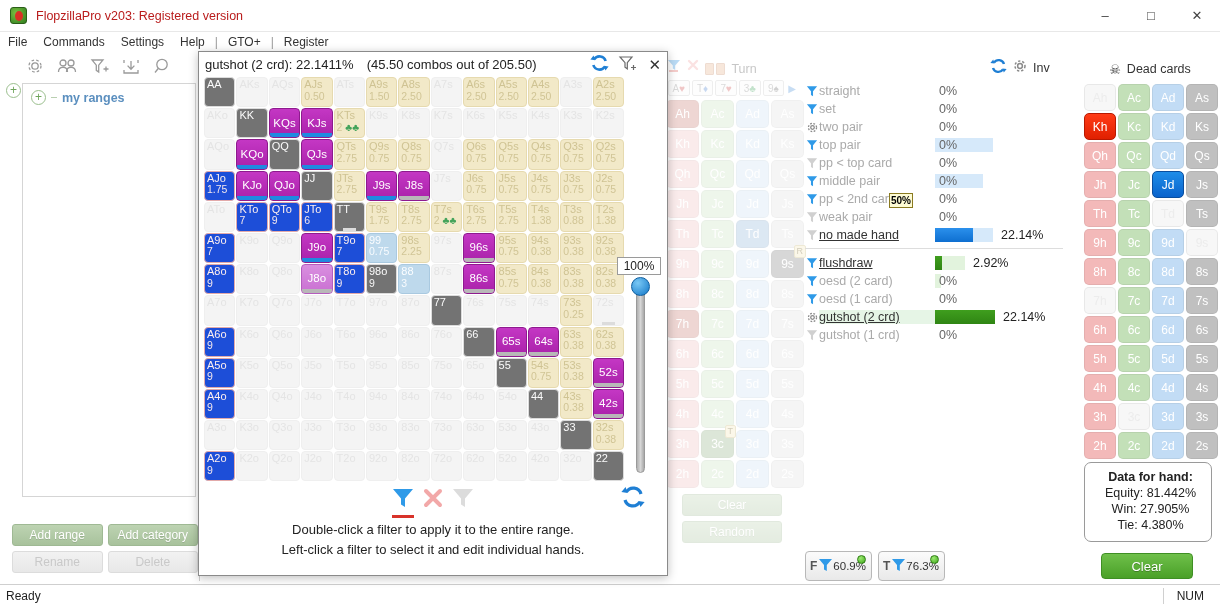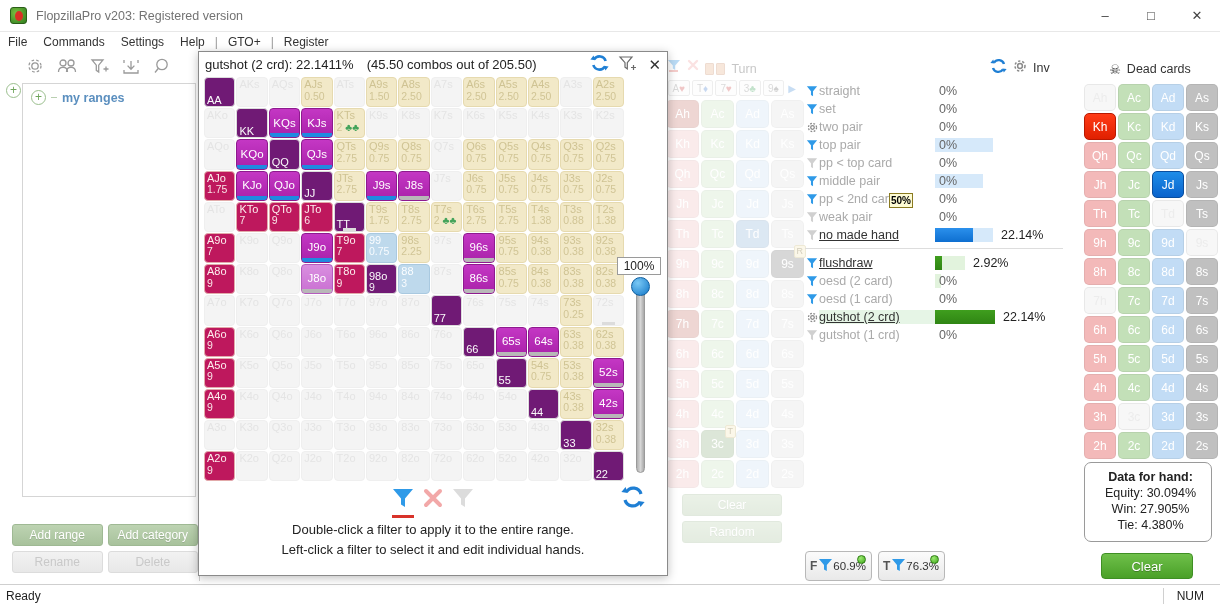--- a/index.html
+++ b/index.html
@@ -23,21 +23,21 @@
   .app-icon {
     width: 17px; height: 17px; margin-left: 10px; border-radius: 3px;
     background: radial-gradient(circle at 35% 35%, #7ac142, #2f7d1e);
     border: 1px solid #2a5e18; position: relative;
   }
   .app-icon::after {
     content: ""; position: absolute; left: 4px; top: 3px;
     width: 8px; height: 10px; border-radius: 50%;
     background: #d93025;
   }
-  .title-text { margin-left: 9px; color: #737373; font-size: 12.5px; }
+  .title-text { margin-left: 9px; color: #b91c1c; font-size: 12.5px; }
   .win-btns { margin-left: auto; display: flex; height: 32px; }
   .win-btn {
     width: 46px; height: 32px; display: flex; align-items: center;
     justify-content: center; color: #444; font-size: 13px;
   }
 
   
   .menubar {
     position: absolute; left: 0; top: 32px; width: 1220px; height: 19px;
     display: flex; align-items: center; font-size: 12px; color: #333;
@@ -216,23 +216,23 @@
   }
   .cell {
     position: relative; border-radius: 4px; overflow: hidden;
     display: flex; flex-direction: column; justify-content: flex-start;
     padding: 1px 0 0 2px; font-size: 11px; line-height: 11.5px;
     border: 1px solid rgba(0,0,0,.05);
   }
   .cell .lbl { font-weight: normal; }
   .cell .sub { font-size: 10.5px; line-height: 11px; opacity: .95; }
   .c-empty { background: #f4f4f4; color: #e4e4e4; border-color:#efefef; }
-  .c-pair  { background: #701a75; color: #fbfbfb; border-color:#dcdcdc;justify-content:flex-end; }
+  .c-pair  { background: #737373; color: #fbfbfb; border-color:#dcdcdc; }
   .c-cream { background: #f2e9c8; color: #cfc393; border-color:#e6daaf; }
-  .c-pink  { background: #be185d; color: #fdeeee; border-color:#e2aaaa; }
+  .c-pink  { background: #1d4ed8; color: #fdeeee; border-color:#e2aaaa; }
   .c-blue  { background: #bed9ec; color: #fbfdff; border-color:#a9c9e0; }
   .c-mag   { background: linear-gradient(#c437c4, #a921a9); color: #fff; border-color:#8e1a8e;
              justify-content: center; align-items: center; padding: 0; }
   .c-mag2  { background: linear-gradient(#d98fe0, #c96fd2); color: #fff; border-color:#b55cbe;
              justify-content: center; align-items: center; padding: 0; }
   .c-mag .lbl, .c-mag2 .lbl { font-size: 11.5px; }
   .ubar { position: absolute; left: 0; right: 0; bottom: 0; height: 4px; }
   .ubar.blue { background: #1f8ae0; }
   .ubar.grey { background: #b8b8b8; }
   .ubar.lgrey { background: #dcdcdc; left: 8px; right: 8px; height: 3px; }
@@ -733,21 +733,21 @@
           <div class="dcard2 dd-dim">3c</div>
           <div class="dcard2 dd-d">3d</div>
           <div class="dcard2 dd-s">3s</div>
           <div class="dcard2 dd-h">2h</div>
           <div class="dcard2 dd-c">2c</div>
           <div class="dcard2 dd-d">2d</div>
           <div class="dcard2 dd-s">2s</div>
         </div>
       <div class="databox">
         <div class="t l">Data for hand:</div>
-        <div class="l">Equity: 30.094%</div>
+        <div class="l">Equity: 81.442%</div>
         <div class="l">Win: 27.905%</div>
         <div class="l">Tie: 4.380%</div>
       </div>
       <div class="clear-green">Clear</div>
     </div>
   </div>
 
   <div class="popup">
     <div class="popup-head">
       <span class="ttl">gutshot (2 crd): 22.1411%</span>

